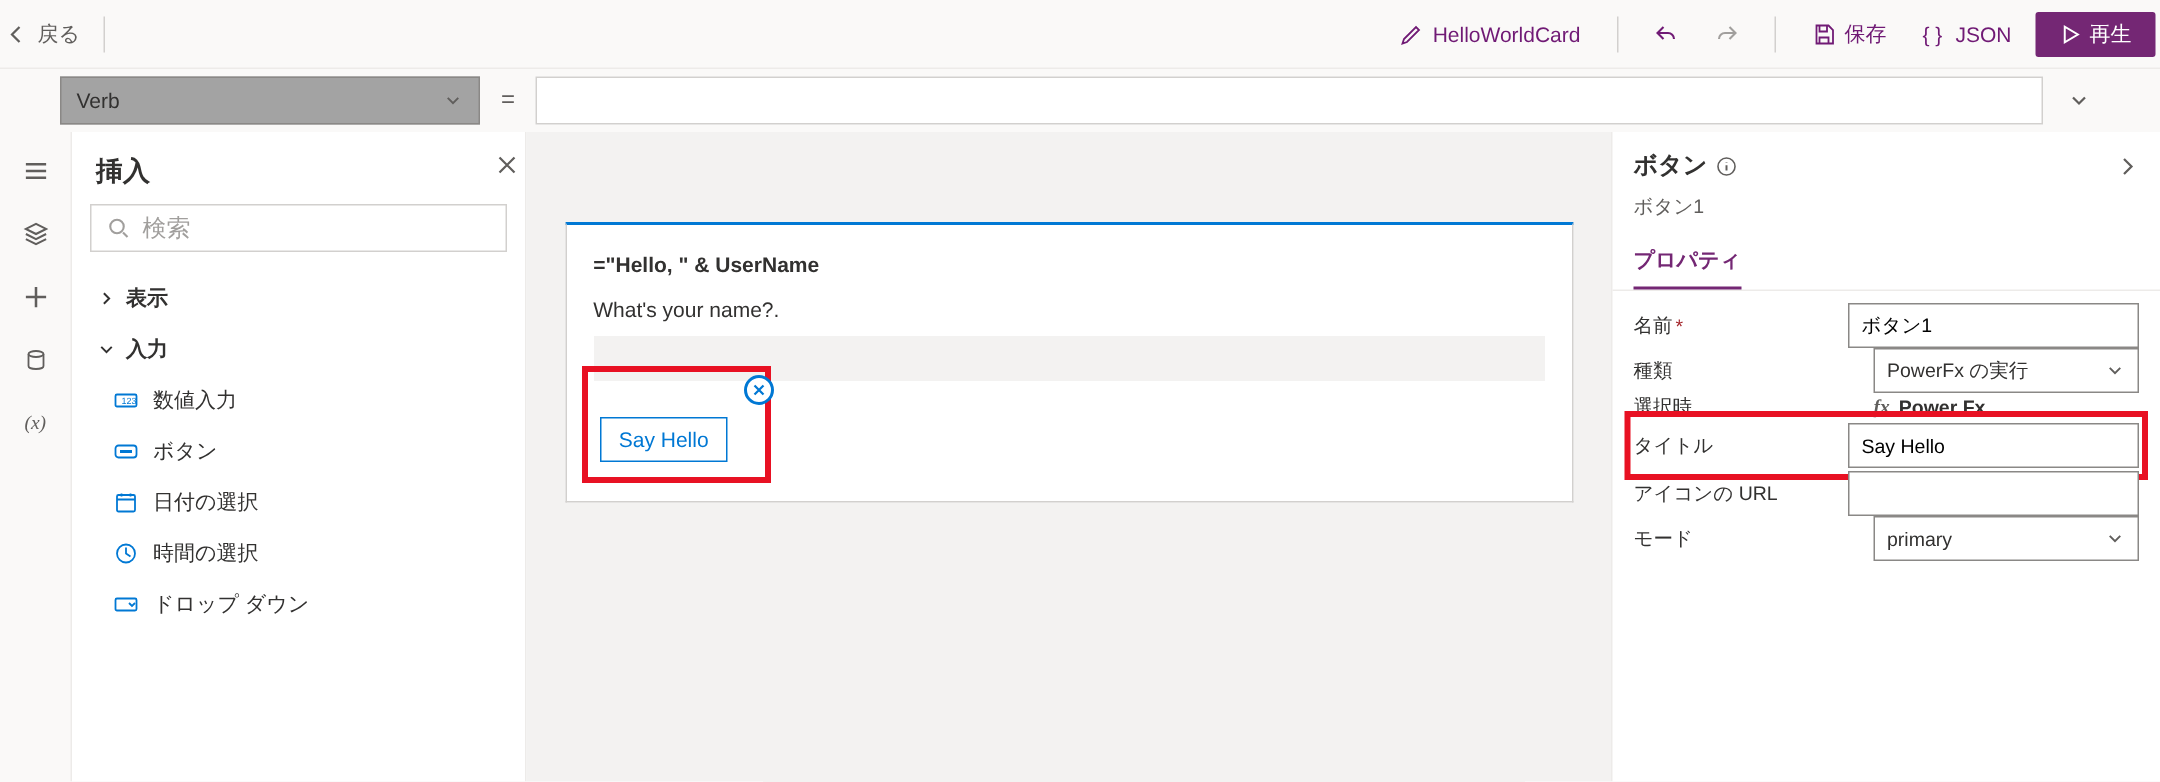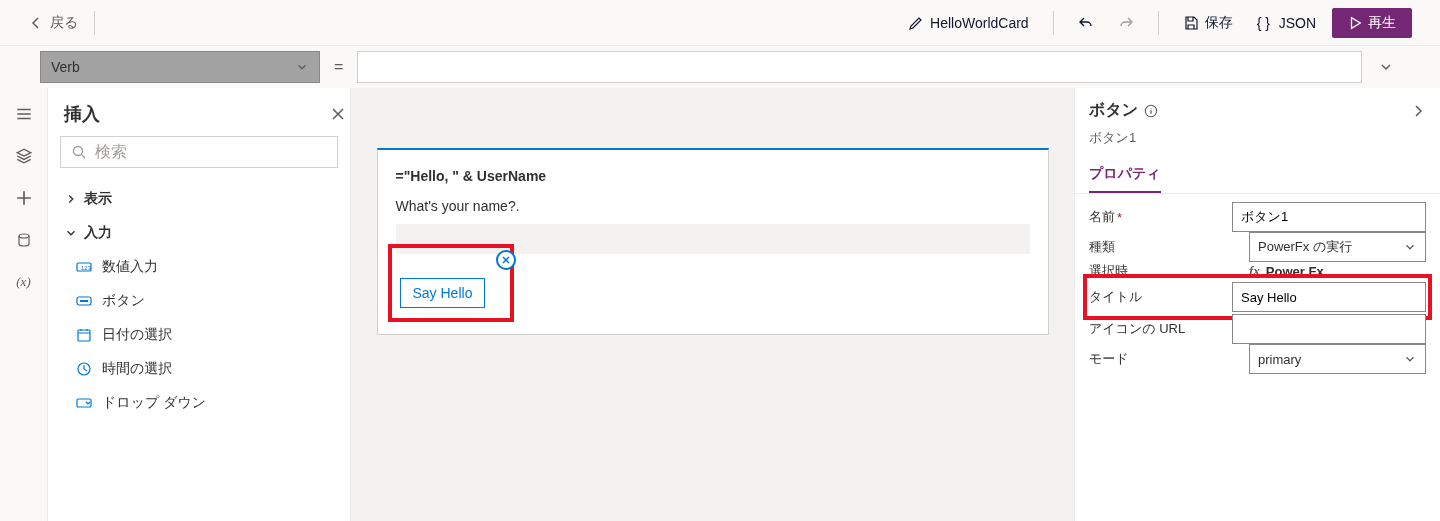--- a/index.html
+++ b/index.html
@@ -1,27 +1,27 @@
 <!DOCTYPE html>
 <html><head>
 <meta charset="utf-8">
 <style>
   * { box-sizing: border-box; margin: 0; padding: 0; font-family: "Segoe UI", "Meiryo", sans-serif; }
   html, body { width: 1440px; height: 521px; background: #faf9f8; color: #323130; overflow: hidden; }
 
   
-  .topbar { height: 46px; display: flex; align-items: center; padding: 0 28px; border-bottom: 1px solid #edebe9; }
+  .topbar { height: 46px; display: flex; align-items: center; padding: 0 3px; border-bottom: 1px solid #edebe9; }
   .topbar .left { display: flex; align-items: center; gap: 8px; }
   .topbar .back { display: flex; align-items: center; gap: 6px; color: #605e5c; cursor: pointer; font-size: 14px; }
   .vsep { width: 1px; height: 24px; background: #d2d0ce; margin: 0 8px; }
   .view-switch { display: flex; align-items: center; gap: 6px; font-size: 14px; color: #323130; cursor: pointer; }
   .teams-ico { width:16px; height:16px; }
   .spacer { flex: 1; }
   .topbar .right { display: flex; align-items: center; gap: 8px; }
-  .ghost-btn { display: flex; align-items: center; gap: 6px; padding: 4px 8px; color: #0f172a; font-size: 14px; cursor: pointer; }
+  .ghost-btn { display: flex; align-items: center; gap: 6px; padding: 4px 8px; color: #701a75; font-size: 14px; cursor: pointer; }
   .ghost-btn.dim { color: #a19f9d; }
   .play-btn { background: #742774; color: #fff; padding: 6px 16px; border-radius: 2px; display: flex; align-items: center; gap: 6px; font-size: 14px; cursor: pointer; }
   .ico { width:16px; height:16px; flex:0 0 16px; }
   .ico-sm { width:14px; height:14px; }
 
   
   .fbar { height: 42px; display: flex; align-items: center; padding: 4px 40px 4px 40px; gap: 10px; }
   .fbar-select { width: 280px; height: 32px; border: 1px solid #8a8886; background:#a3a3a3; display:flex; align-items:center; padding:0 10px; font-size:14px; justify-content:space-between; cursor:pointer;}
   .eq { font-size:16px; color:#605e5c; padding:0 4px;}
   .fbar-input { flex:1; height:32px; border:1px solid #d2d0ce; background:#fff; padding:0 10px; font-size:14px; }
@@ -30,21 +30,21 @@
   
   .body { display:flex; height: calc(521px - 46px - 42px); }
 
   
   .rail { width: 48px; border-right: 1px solid #edebe9; background:#faf9f8; display:flex; flex-direction:column; align-items:center; padding-top:16px; gap:22px; }
   .rail-item { width:20px; height:20px; color:#605e5c; cursor:pointer; display:flex; align-items:center; justify-content:center;}
   .rail-item.fx { font-style:italic; font-size:13px; font-family: "Times New Roman", serif;}
 
   
   .insert { width: 303px; border-right:1px solid #edebe9; background:#fff; display:flex; flex-direction:column; }
-  .insert-head { display:flex; align-items:center; justify-content:space-between; padding: 14px 4px 10px 16px;}
+  .insert-head { display:flex; justify-content:space-between; padding: 14px 4px 10px 16px;}
   .insert-head h2 { font-size:18px; font-weight:600; }
   .close-x { width:16px; height:16px; color:#605e5c; cursor:pointer;}
   .search { margin: 0 12px 10px 12px; height:32px; border:1px solid #d2d0ce; display:flex; align-items:center; padding:0 10px; gap:8px; color:#a19f9d;}
   .search-ico { width:16px;height:16px; color:#a19f9d;}
   .tree { padding: 4px 0; }
   .tree-hdr { display:flex; align-items:center; gap:6px; padding:8px 16px; font-size:14px; font-weight:600; cursor:pointer;}
   .tree-hdr.collapsed .chev { }
   .tree-item { display:flex; align-items:center; gap:10px; padding:8px 16px 8px 28px; font-size:14px; cursor:pointer;}
   .tree-item .ctrl-ico { width:16px;height:16px; color:#0078d4; }
 

